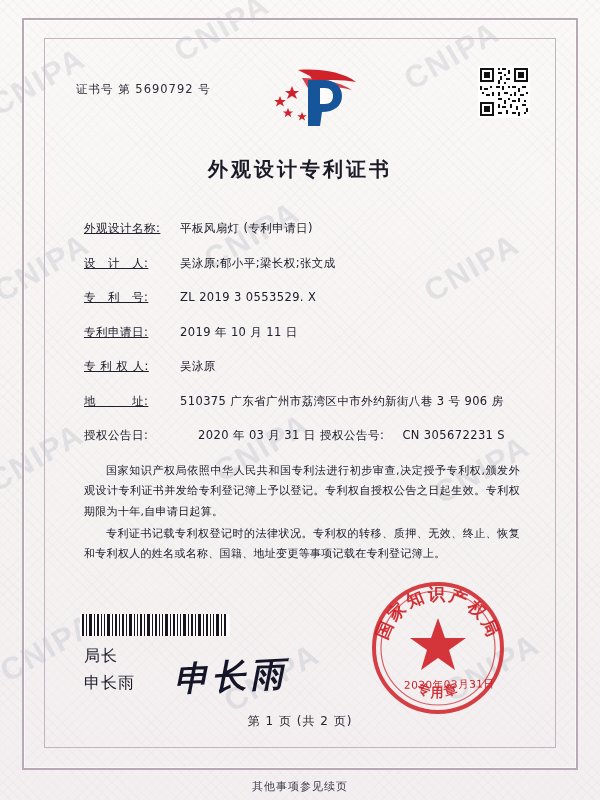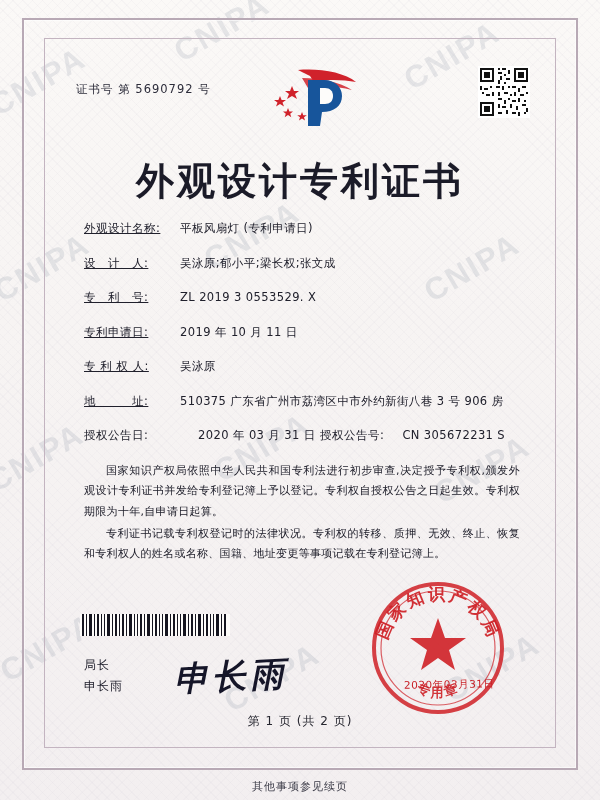--- a/index.html
+++ b/index.html
@@ -80,21 +80,21 @@
     width: 52px;
     height: 52px;
     background-color: #fff;
   }
   .title {
     position: absolute;
     top: 118px;
     left: 0;
     right: 0;
     text-align: center;
-    font-size: 38px;
+    font-size: 20px;
     font-weight: bold;
     color: #1b1b28;
     letter-spacing: 3px;
     font-family: "DejaVu Sans", sans-serif;
   }
   .fields {
     position: absolute;
     top: 182px;
     left: 40px;
     right: 30px;
@@ -148,21 +148,21 @@
     position: absolute;
     left: 36px;
     bottom: 112px;
     width: 150px;
     height: 22px;
   }
   .sig-block {
     position: absolute;
     left: 40px;
     bottom: 52px;
-    font-size: 12px;
+    font-size: 16px;
     color: #1b1b28;
     line-height: 1.7;
     letter-spacing: 1px;
   }
   .signature {
     position: absolute;
     left: 130px;
     bottom: 48px;
     font-family: "DejaVu Serif", serif;
     font-size: 34px;

